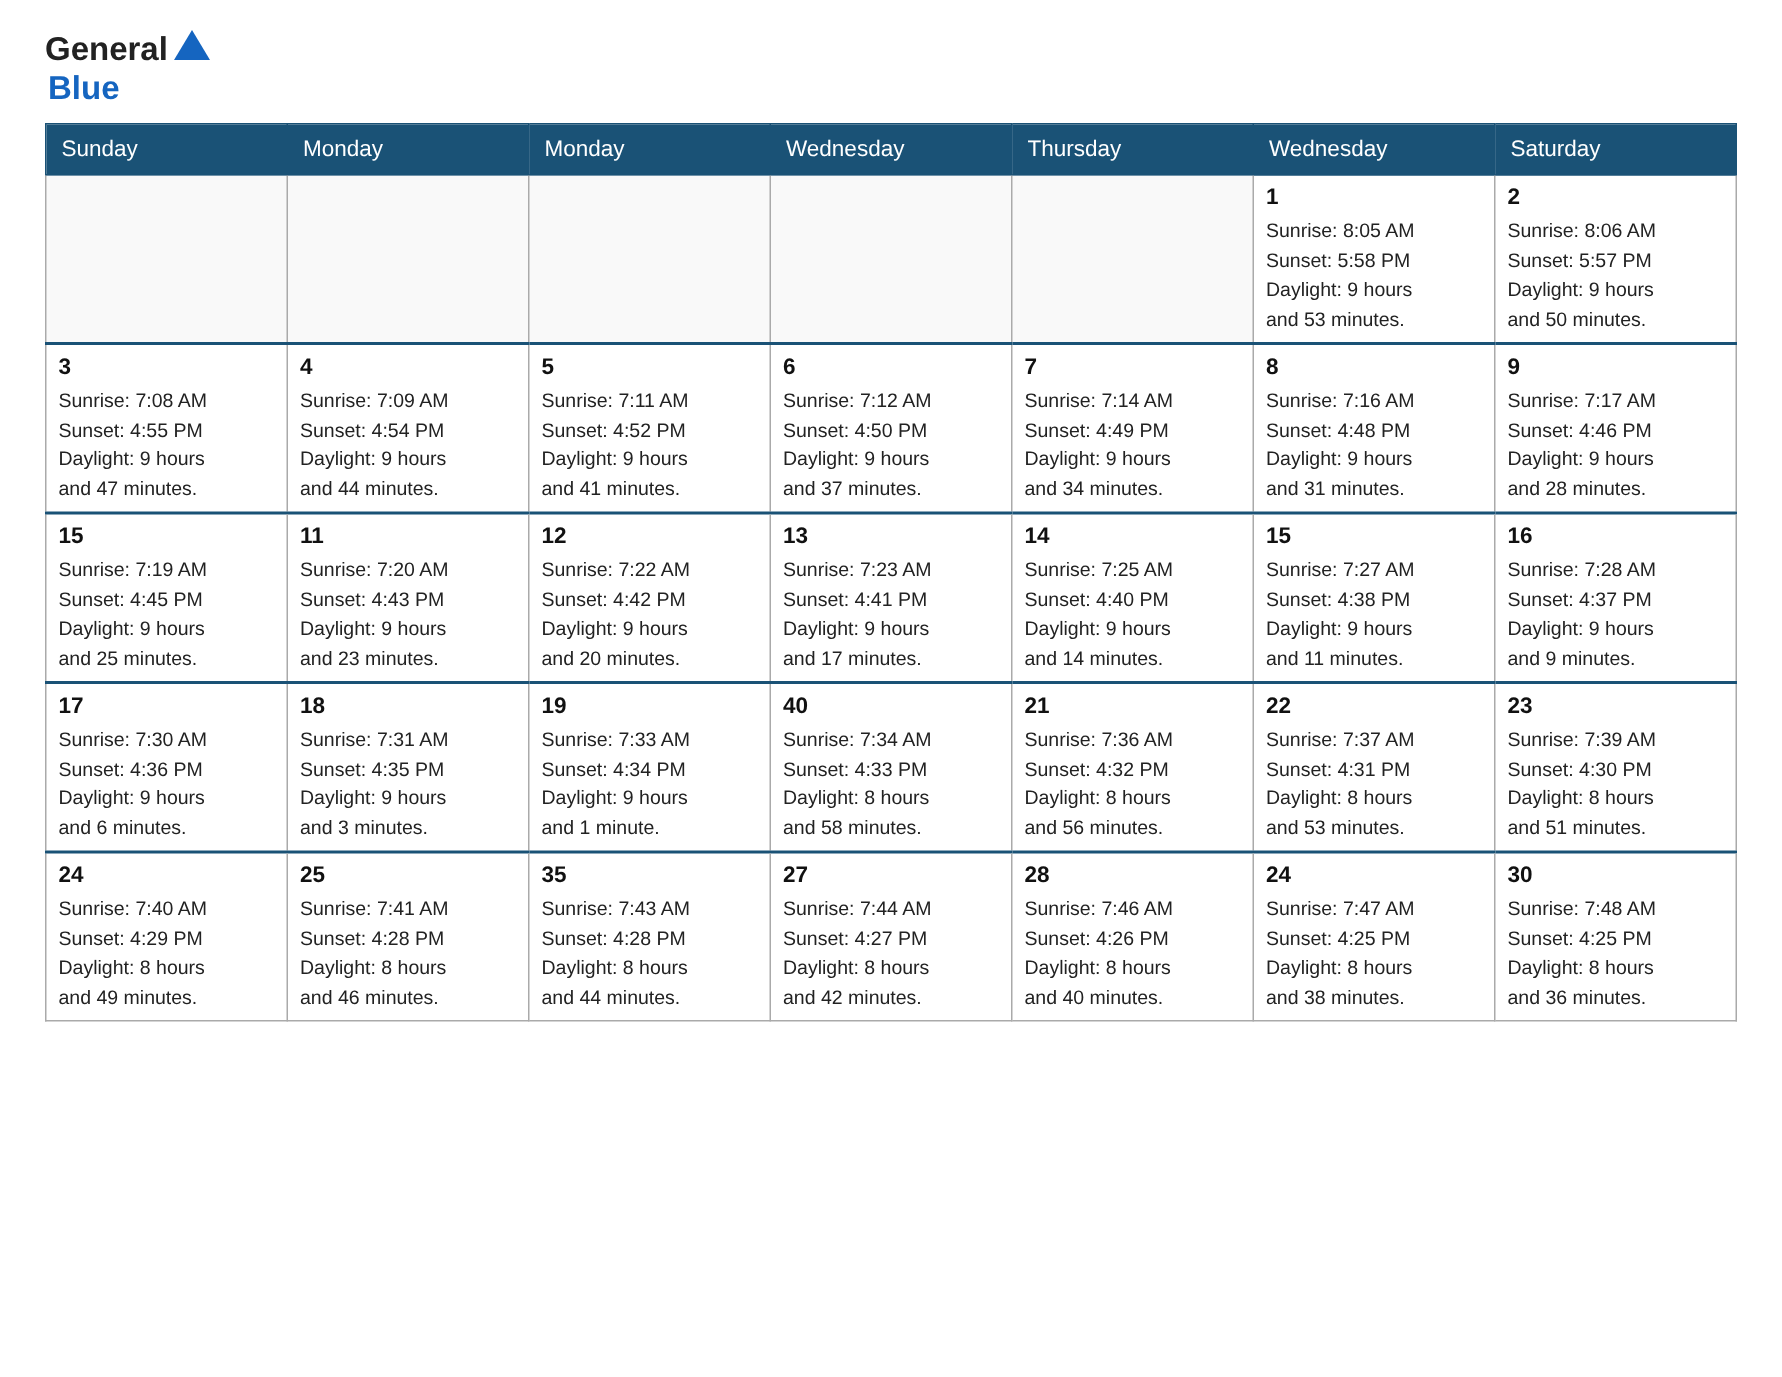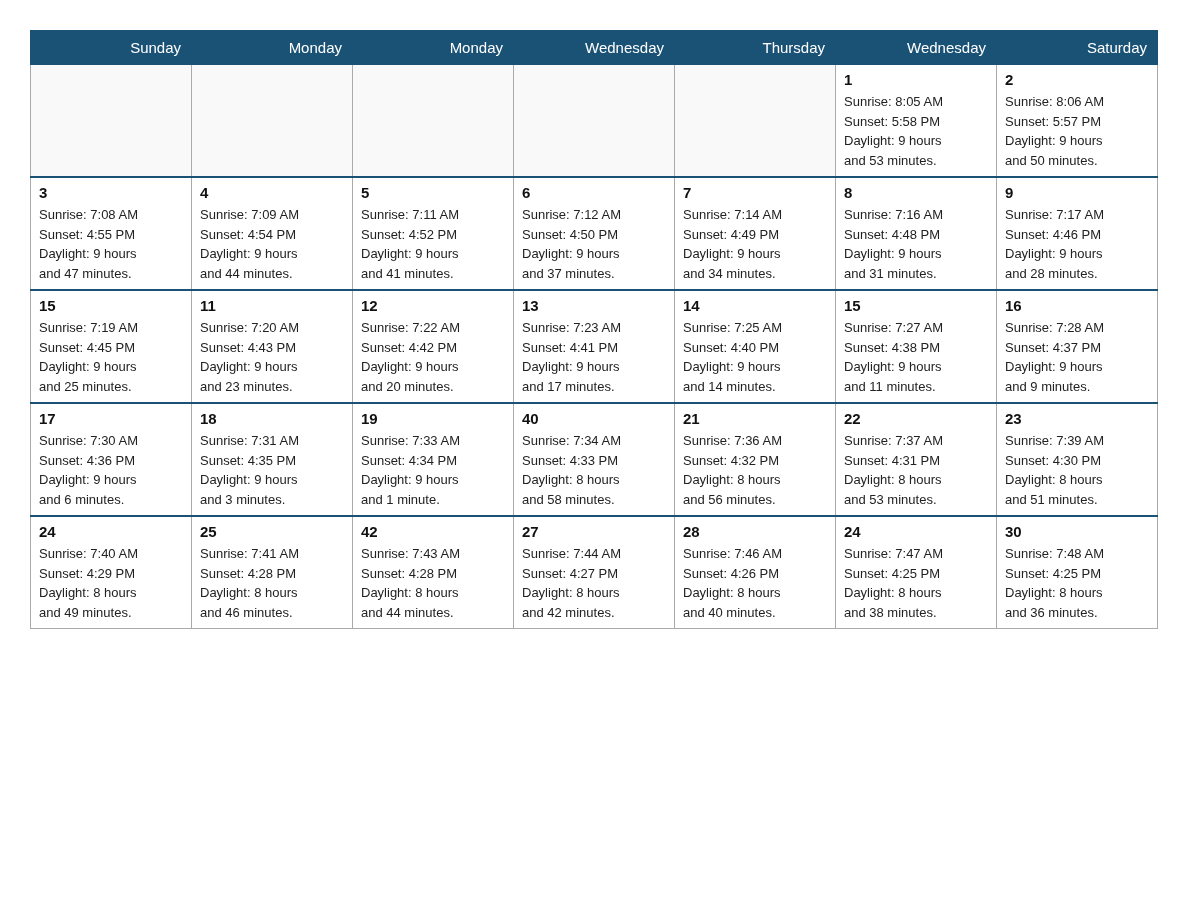--- a/index.html
+++ b/index.html
@@ -54,21 +54,21 @@
       width: 100%;
       border-collapse: collapse;
       margin-top: 10px;
     }
     .calendar th {
       background-color: #1a5276;
       color: #fff;
       font-size: 15px;
       font-weight: normal;
       padding: 8px 10px;
-      text-align: right;
+      text-align: left;
       border: 1px solid #1a5276;
       margin-left: 11px;
     }
     .calendar td {
       border: 1px solid #aaa;
       vertical-align: top;
       padding: 6px 8px;
       width: 14.28%;
       height: 110px;
     }
@@ -88,20 +88,29 @@
       background: #f9f9f9;
     }
     .row-border td {
       border-top: 2px solid #1a5276;
     }
   </style>
 </head>
 <body>
 
 <div class="header">
+  <div class="logo-wrapper">
+    <div class="logo-line1">
+      <span class="logo-text-general">General</span>
+      <svg width="28" height="28" viewBox="0 0 28 28" style="margin-left:2px;margin-top:-2px;">
+        <polygon points="14,2 26,22 2,22" fill="#1565c0"></polygon>
+      </svg>
+    </div>
+    <div class="logo-line2">Blue</div>
+  </div>
 </div>
 
 <table class="calendar">
   <thead>
     <tr>
     <th>Sunday</th>
         <th>Monday</th>
         <th>Monday</th>
         <th>Wednesday</th>
         <th>Thursday</th>
@@ -218,21 +227,21 @@
       <tr class="row-border">
         <td>
           <span class="day-number">24</span>
           <div class="day-info">Sunrise: 7:40 AM<br>Sunset: 4:29 PM<br>Daylight: 8 hours<br>and 49 minutes.</div>
         </td>
         <td>
           <span class="day-number">25</span>
           <div class="day-info">Sunrise: 7:41 AM<br>Sunset: 4:28 PM<br>Daylight: 8 hours<br>and 46 minutes.</div>
         </td>
         <td>
-          <span class="day-number">42</span>
+          <span class="day-number">35</span>
           <div class="day-info">Sunrise: 7:43 AM<br>Sunset: 4:28 PM<br>Daylight: 8 hours<br>and 44 minutes.</div>
         </td>
         <td>
           <span class="day-number">27</span>
           <div class="day-info">Sunrise: 7:44 AM<br>Sunset: 4:27 PM<br>Daylight: 8 hours<br>and 42 minutes.</div>
         </td>
         <td>
           <span class="day-number">28</span>
           <div class="day-info">Sunrise: 7:46 AM<br>Sunset: 4:26 PM<br>Daylight: 8 hours<br>and 40 minutes.</div>
         </td>

